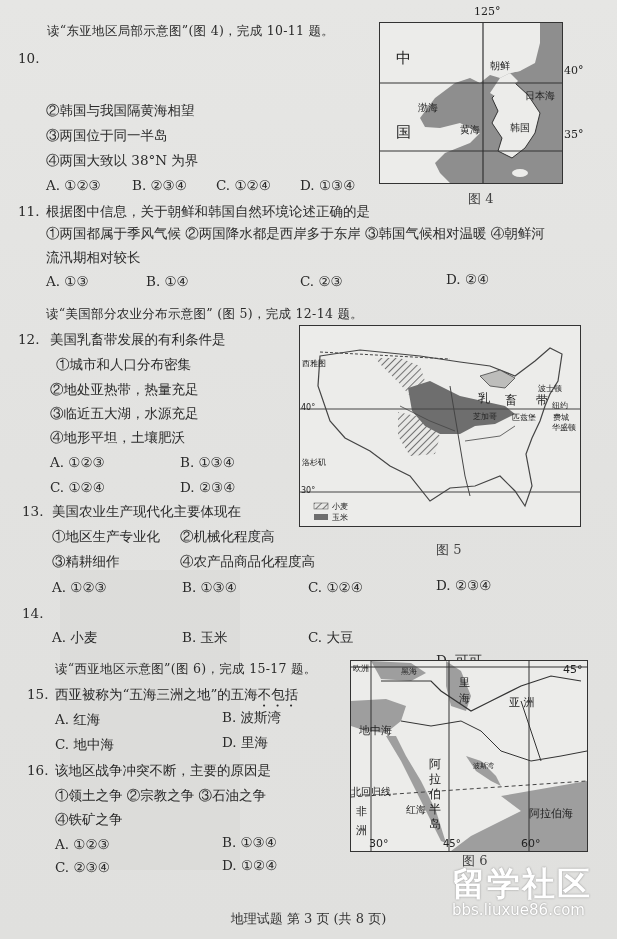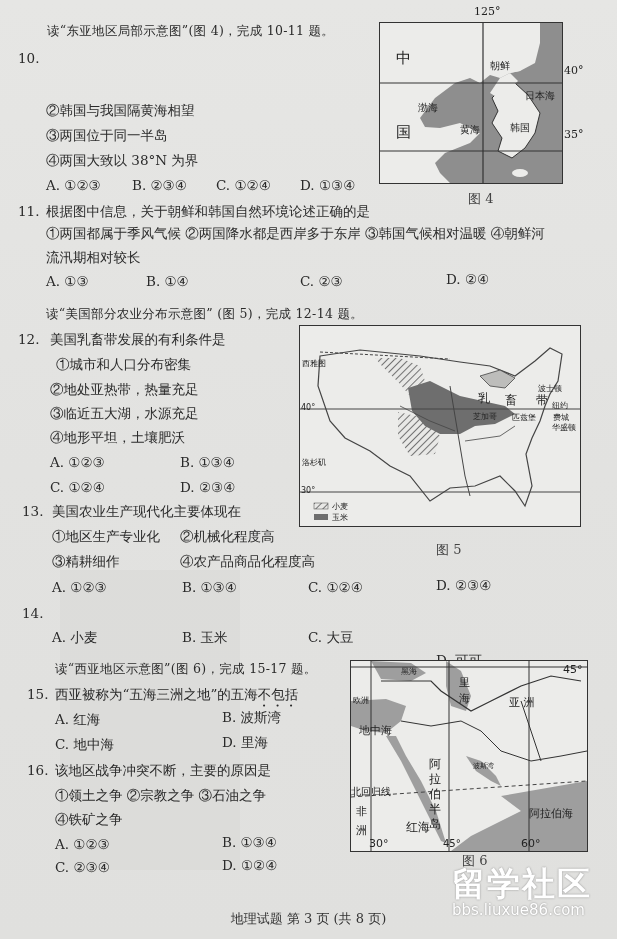--- a/index.html
+++ b/index.html
@@ -190,36 +190,36 @@
       <path d="M50,60 L80,65 L110,60 L130,70 L150,90 L180,100 L210,95 L236,90" fill="none" stroke="#333" stroke-width="1"></path>
       <path d="M170,40 L180,70 L190,100" fill="none" stroke="#333" stroke-width="1"></path>
 
       <line x1="0" y1="136" x2="236" y2="120" stroke="#444" stroke-width="1" stroke-dasharray="4,3"></line>
 
       <line x1="20" y1="0" x2="20" y2="190" stroke="#333" stroke-width="1"></line>
       <line x1="98" y1="0" x2="98" y2="190" stroke="#333" stroke-width="1"></line>
       <line x1="178" y1="0" x2="178" y2="190" stroke="#333" stroke-width="1"></line>
       <line x1="0" y1="6" x2="236" y2="6" stroke="#333" stroke-width="1"></line>
     </svg>
-    <div class="lbl" style="left:2px;top:2px;font-size:8px;margin-top:32px;">欧洲</div>
+    <div class="lbl" style="left:2px;top:2px;font-size:8px;">欧洲</div>
     <div class="lbl" style="left:50px;top:5px;font-size:8px;">黑海</div>
     <div class="lbl" style="left:108px;top:14px;font-size:11px;">里</div>
     <div class="lbl" style="left:108px;top:30px;font-size:11px;">海</div>
     <div class="lbl" style="left:158px;top:34px;font-size:11px;">亚 洲</div>
     <div class="lbl" style="left:8px;top:62px;font-size:11px;">地中海</div>
     <div class="lbl" style="left:122px;top:100px;font-size:7px;">波斯湾</div>
     <div class="lbl" style="left:78px;top:95px;font-size:12px;">阿</div>
     <div class="lbl" style="left:78px;top:110px;font-size:12px;">拉</div>
     <div class="lbl" style="left:78px;top:125px;font-size:12px;">伯</div>
     <div class="lbl" style="left:78px;top:140px;font-size:12px;">半</div>
     <div class="lbl" style="left:78px;top:155px;font-size:12px;">岛</div>
     <div class="lbl" style="left:0px;top:124px;font-size:10px;">北回归线</div>
     <div class="lbl" style="left:5px;top:143px;font-size:11px;">非</div>
     <div class="lbl" style="left:5px;top:162px;font-size:11px;">洲</div>
-    <div class="lbl" style="left:55px;top:158px;font-size:12px;">红海</div>
+    <div class="lbl" style="left:55px;top:142px;font-size:10px;">红海</div>
     <div class="lbl" style="left:178px;top:145px;font-size:11px;">阿拉伯海</div>
     <div class="lbl" style="left:212px;top:2px;font-size:11px;">45°</div>
     <div class="lbl" style="left:18px;top:176px;font-size:11px;">30°</div>
     <div class="lbl" style="left:92px;top:177px;font-size:10px;">45°</div>
     <div class="lbl" style="left:170px;top:176px;font-size:11px;">60°</div>
   </div>
   <div class="cap" style="left:462px;top:852px;">图 6</div>
 
   <div class="footer">地理试题  第 3 页 (共 8 页)</div>
 

